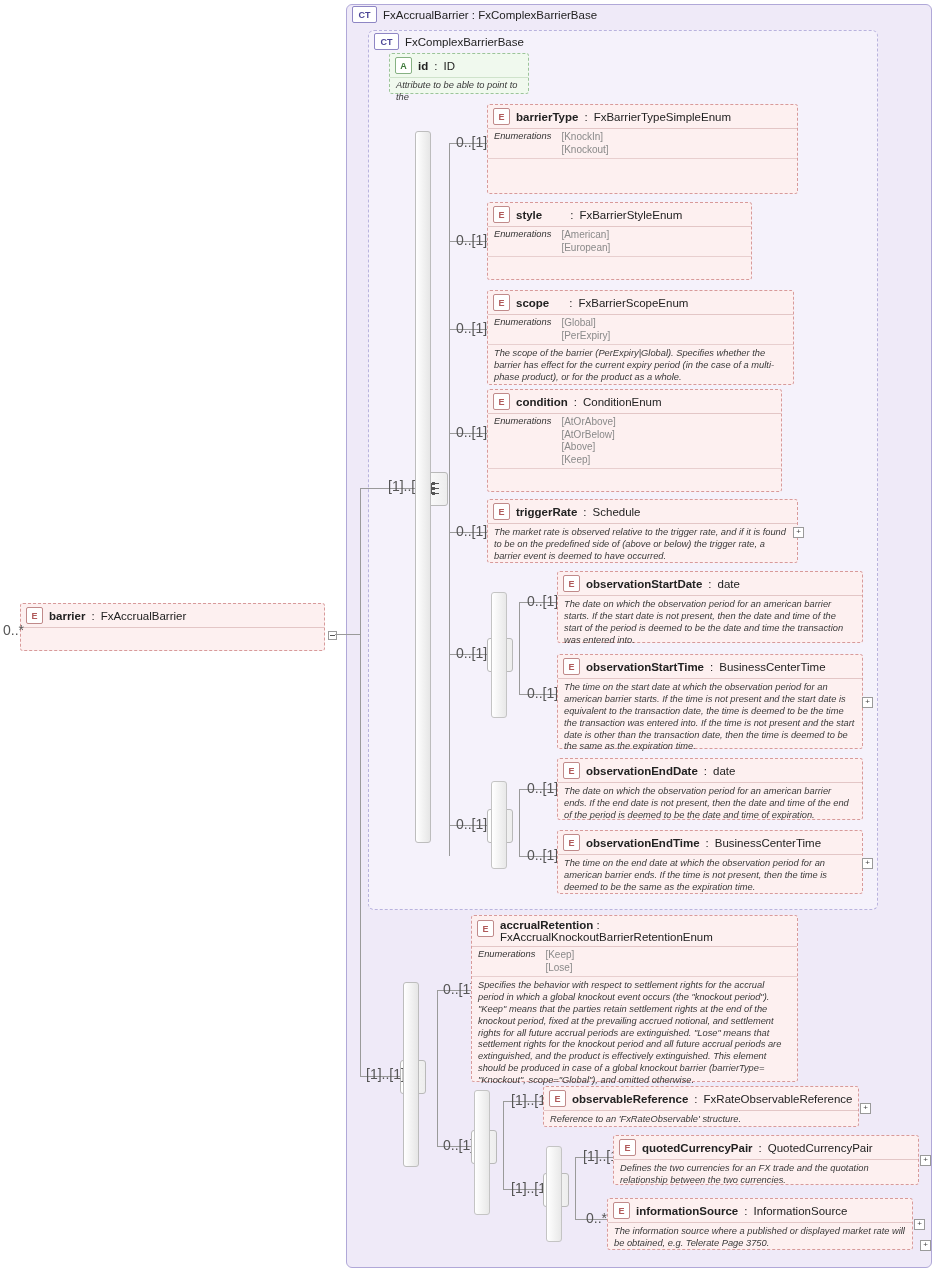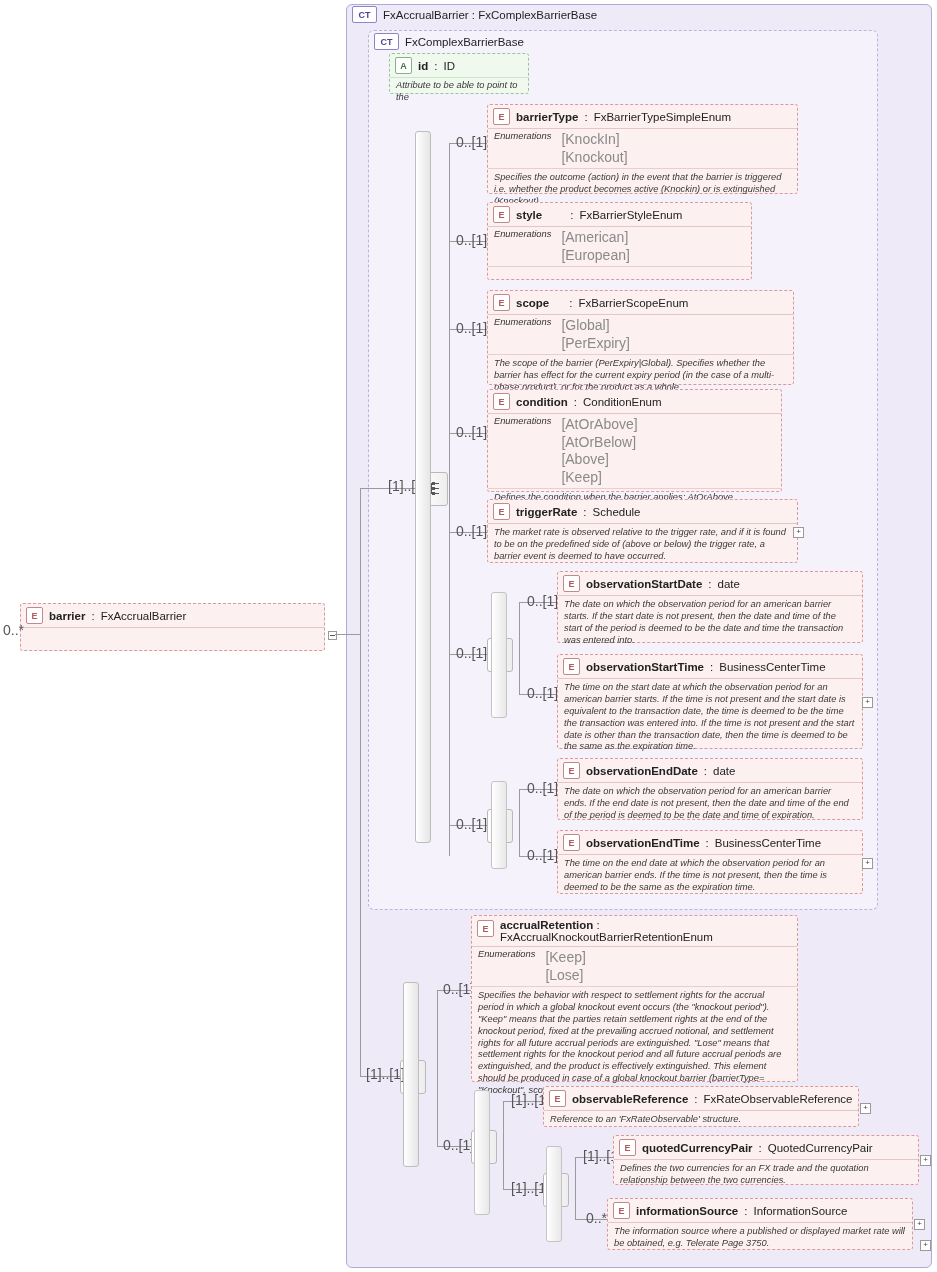--- a/index.html
+++ b/index.html
@@ -40,21 +40,21 @@
   .nm{font-weight:bold;font-size:11.5px;color:#222;}
   .ty{font-size:11.5px;color:#222;}
   .sep{font-size:11.5px;color:#222;}
 
   .body{padding:3px 6px 4px 6px;}
   .desc{
     font-style:italic;font-size:9.3px;line-height:1.28;color:#3a3a3a;
   }
   .enumrow{display:flex;gap:10px;padding:2px 6px 2px 6px;border-bottom:1px solid #e8cfcf;}
   .enumlbl{font-style:italic;font-size:9.3px;color:#333;flex:0 0 auto;}
-  .enumvals{font-size:14px;color:#8a8a8a;line-height:1.25;}
+  .enumvals{font-size:10px;color:#8a8a8a;line-height:1.25;}
 
   
   .ln{position:absolute;background:#9a9a9a;}
   .hl{height:1px;}
   .vl{width:1px;}
 
   .card{
     position:absolute;font-size:14px;color:#555;white-space:nowrap;
     font-family:"Liberation Sans", sans-serif;
   }
@@ -158,23 +158,20 @@
       <span class="nm">barrierType</span>
       <span class="sep">:</span>
       <span class="ty">FxBarrierTypeSimpleEnum</span>
     </div>
     <div class="enumrow">
       <span class="enumlbl">Enumerations</span>
       <span class="enumvals">
         <span>[KnockIn]</span><br>
         <span>[Knockout]</span>
       </span>
-    </div>
-    <div class="body">
-      <div class="desc">Specifies the outcome (action) in the event that the barrier is triggered i.e. whether the product becomes active (Knockin) or is extinguished (Knockout).</div>
     </div>
   </div>
 
   <div class="ln hl" style="left:449px;top:241px;width:38px;"></div>
   <div class="card" style="left:456px;top:232px;">0..[1]</div>
   <div class="abs node dashed" style="left:487px;top:202px;width:265px;height:78px;">
     <div class="hdr">
       <span class="badge">E</span>
       <span class="nm">style</span>
       <span class="sep" style="margin-left:22px;">:</span>
@@ -220,23 +217,20 @@
       <span class="ty">ConditionEnum</span>
     </div>
     <div class="enumrow">
       <span class="enumlbl">Enumerations</span>
       <span class="enumvals">
         <span>[AtOrAbove]</span><br>
         <span>[AtOrBelow]</span><br>
         <span>[Above]</span><br>
         <span>[Keep]</span>
       </span>
-    </div>
-    <div class="body">
-      <div class="desc">Defines the condition when the barrier applies: AtOrAbove, AtOrBelow, Above, Below.</div>
     </div>
   </div>
 
   <div class="ln hl" style="left:449px;top:532px;width:38px;"></div>
   <div class="card" style="left:456px;top:523px;">0..[1]</div>
   <div class="abs node dashed" style="left:487px;top:499px;width:311px;height:64px;">
     <div class="hdr">
       <span class="badge">E</span>
       <span class="nm">triggerRate</span>
       <span class="sep">:</span>

